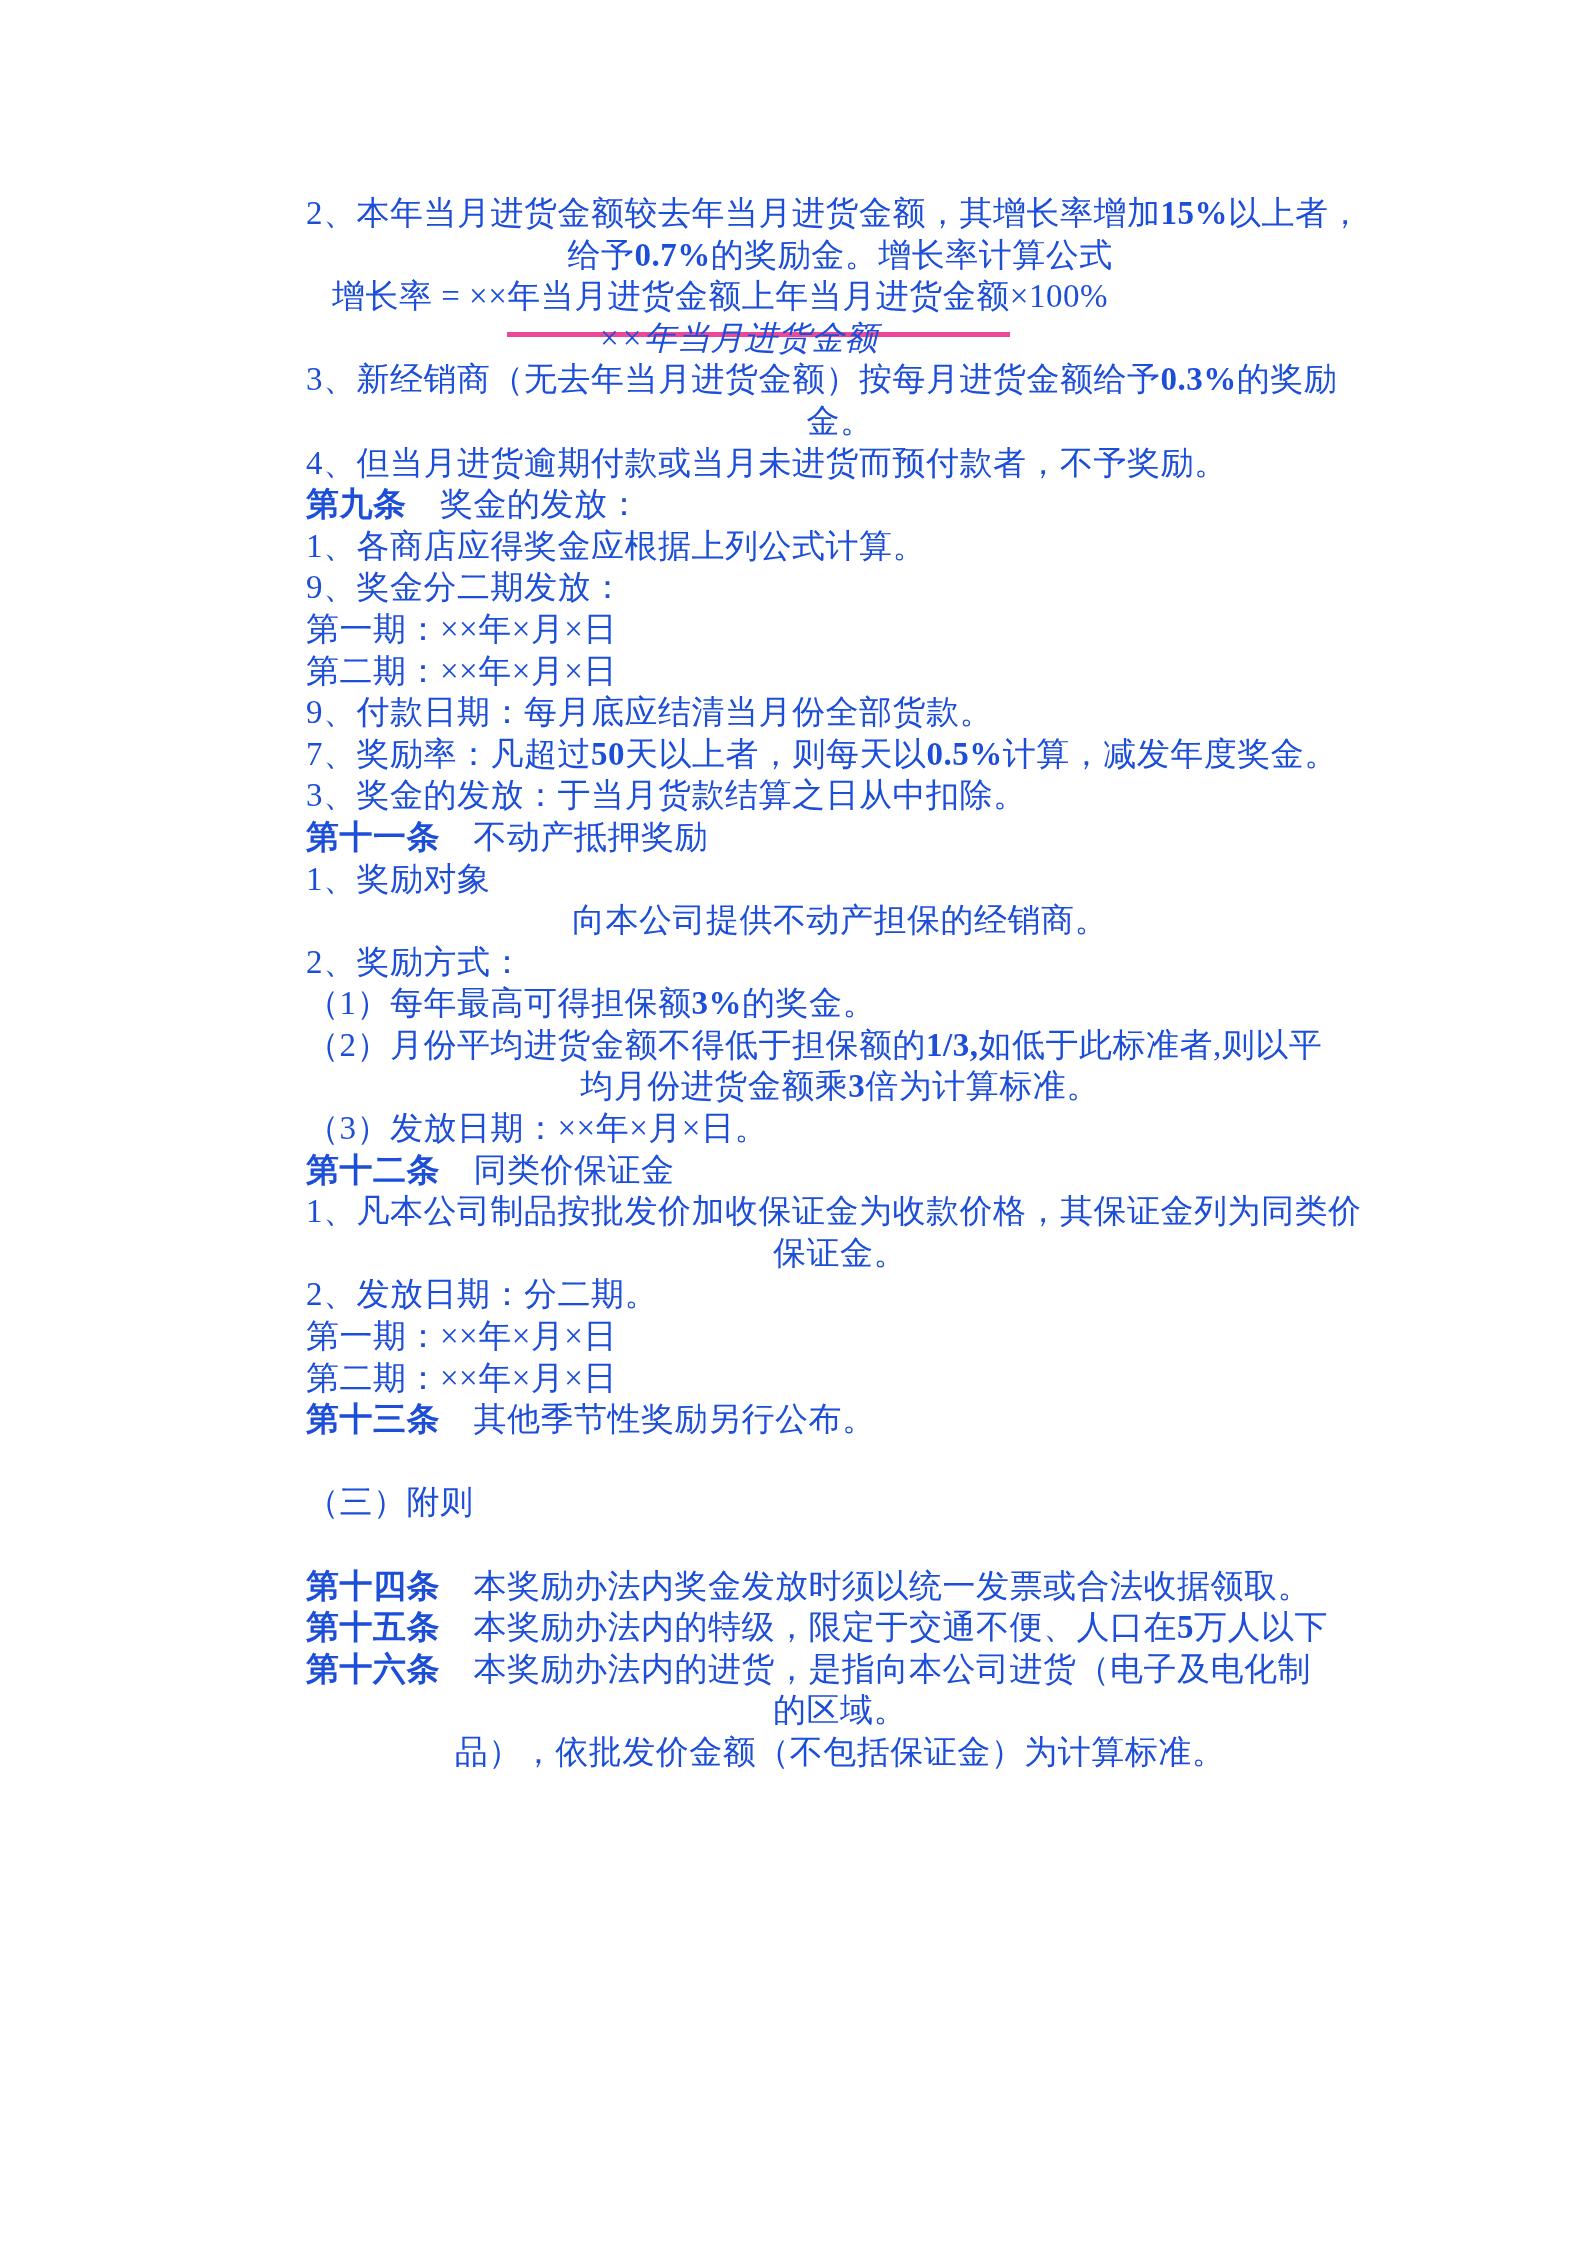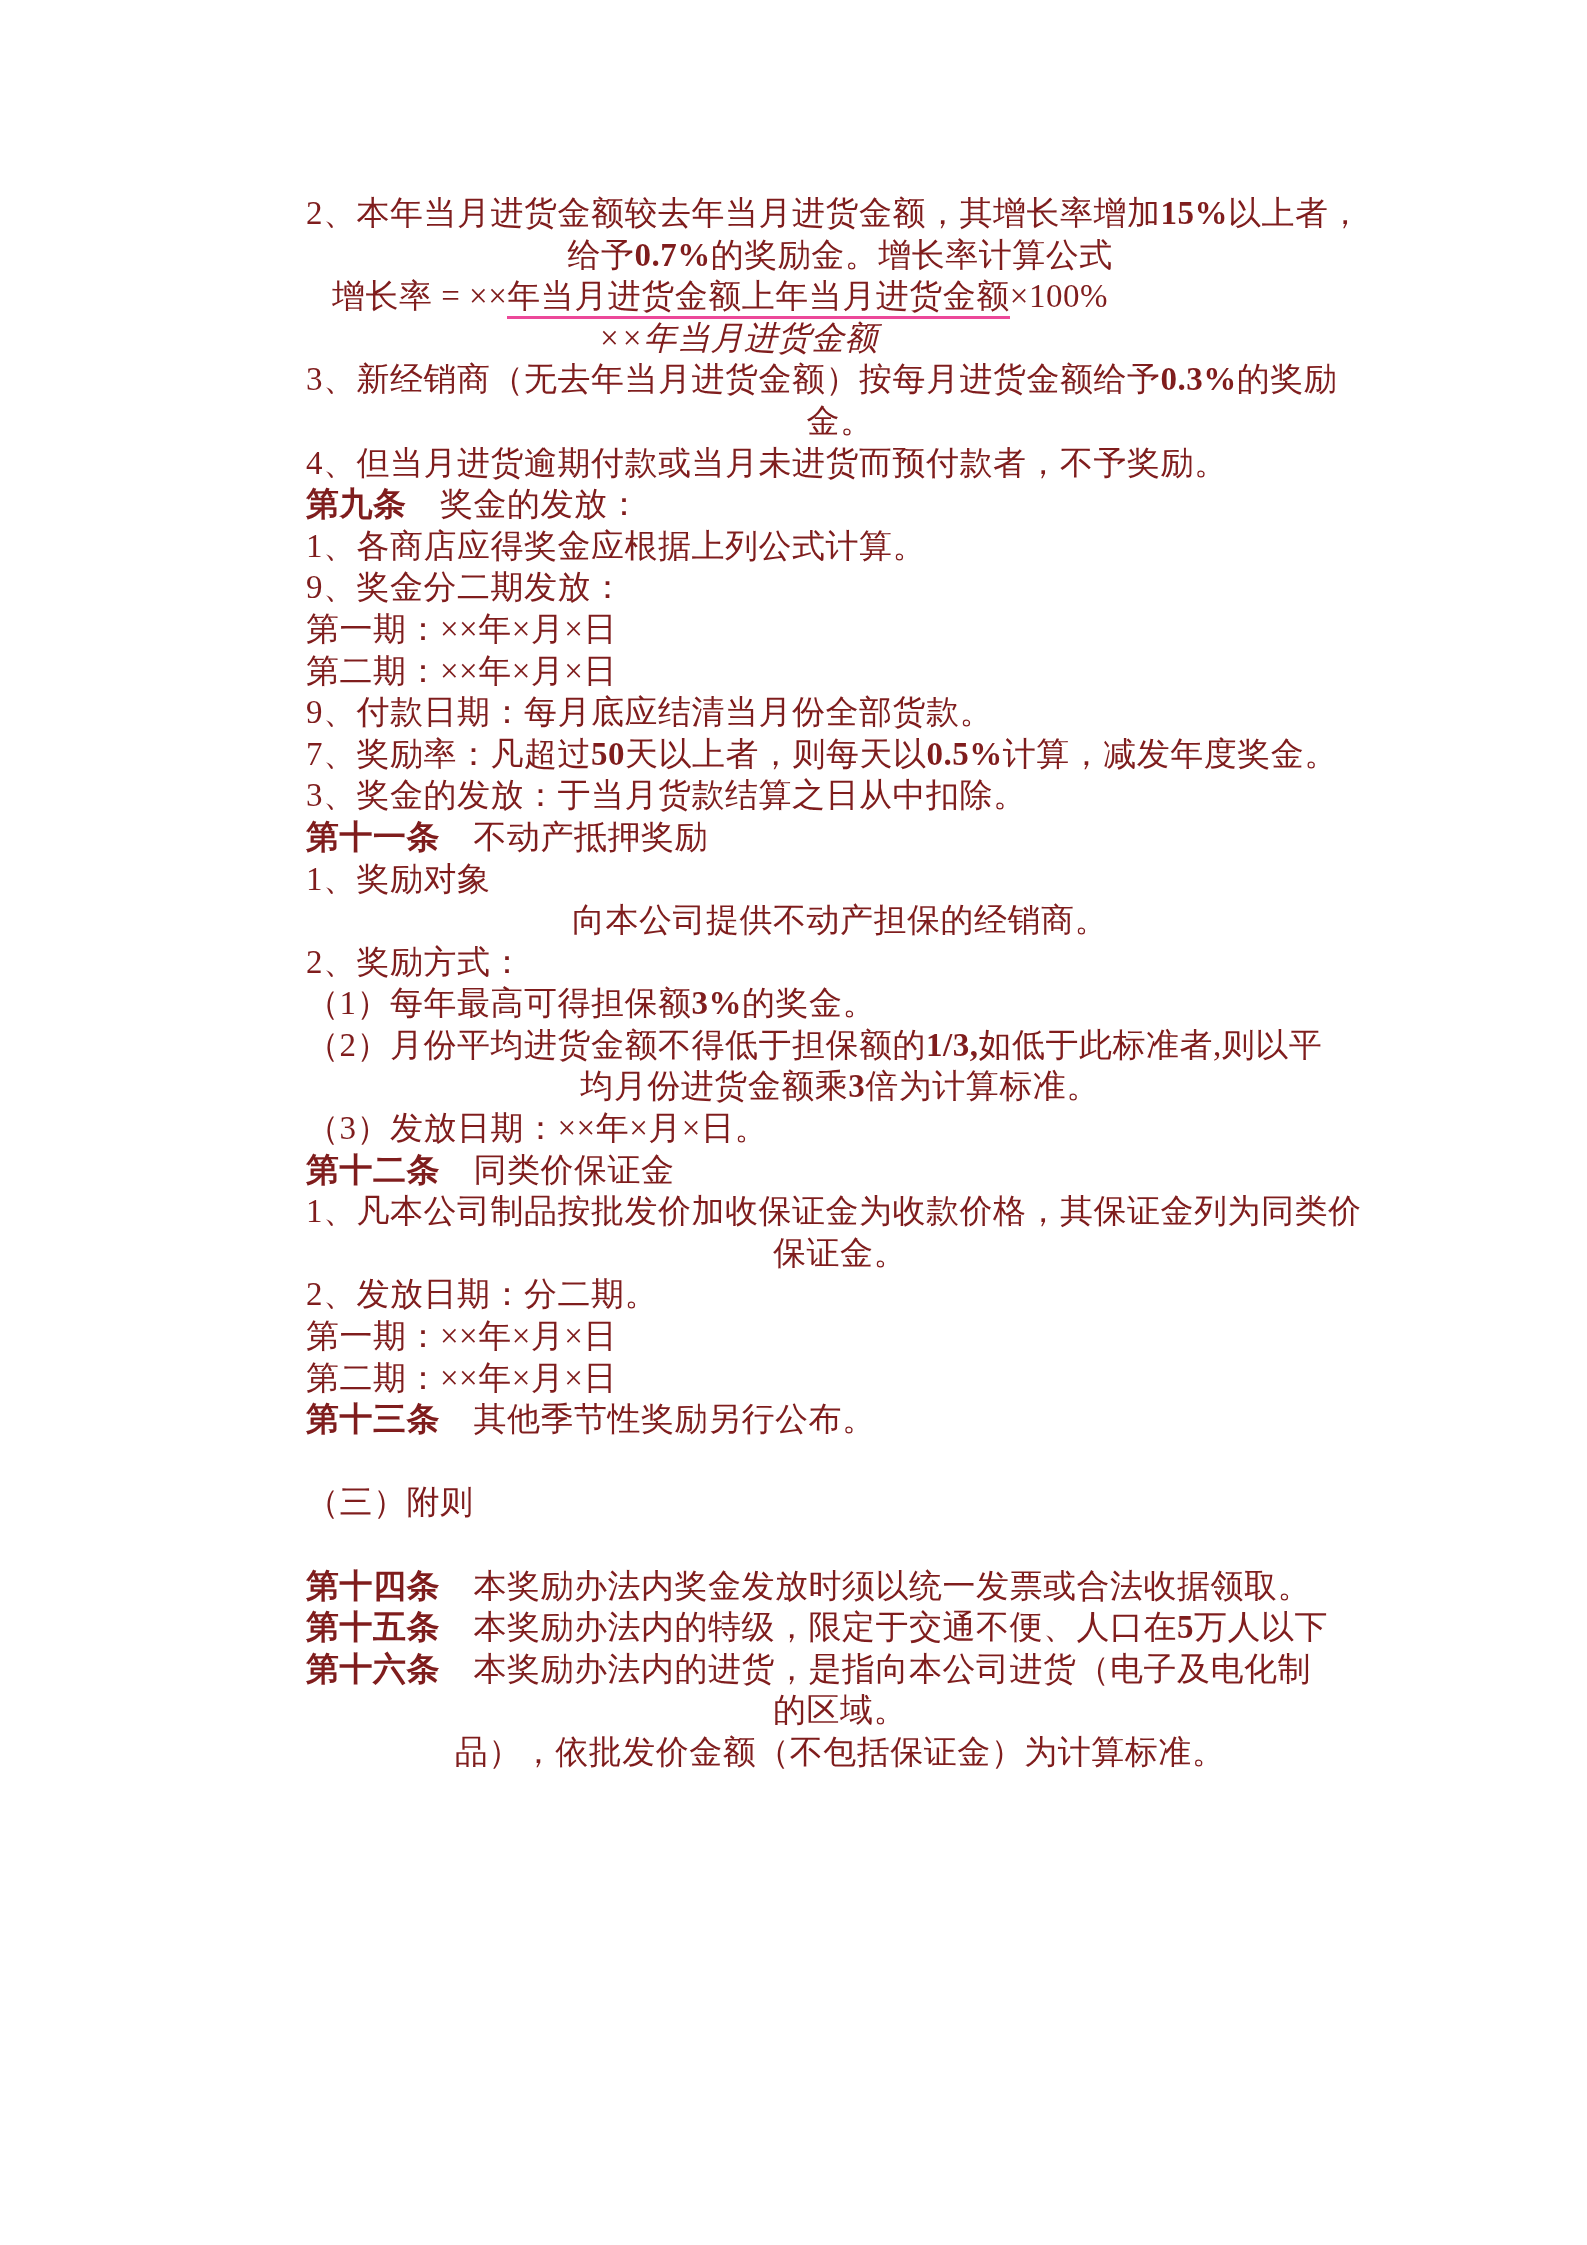--- a/index.html
+++ b/index.html
@@ -7,21 +7,21 @@
     padding: 0;
     background: #ffffff;
   }
   .page {
     position: relative;
     width: 1587px;
     height: 2245px;
     background: #ffffff;
     overflow: hidden;
     font-family: "Liberation Serif", "DejaVu Serif", serif;
-    color: #7f1d1d;
+    color: #1d4ed8;
   }
   .doc {
     position: absolute;
     left: 240px;
     top: 193px;
     width: 1200px;
   }
   .line {
     height: 41.6px;
     line-height: 41.6px;
@@ -29,22 +29,22 @@
     white-space: pre;
     letter-spacing: 0.5px;
   }
   .line.flush { padding-left: 0; text-align: center; }
   .line.first { padding-left: 66px; }
   .line.formula { padding-left: 92px; }
   .line.denominator { padding-left: 358px; font-style: italic; }
   .line.blank { }
   .b { font-weight: bold; }
   .u {
-    border-bottom: 3px solid #ec4899;
-    padding-bottom: 2px;
+    border-bottom: 5px solid #ec4899;
+    padding-bottom: 18px;
   }
 </style>
 </head>
 <body>
 
 <div class="page">
   <div class="doc">
       <div class="line first"><span class="">2、本年当月进货金额较去年当月进货金额，其增长率增加</span><span class="b ">15%</span><span class="">以上者，</span></div>
       <div class="line flush"><span class="">给予</span><span class="b ">0.7%</span><span class="">的奖励金。增长率计算公式</span></div>
       <div class="line formula"><span class="">增长率 = ××</span><span class="u">年当月进货金额上年当月进货金额</span><span class="">×100%</span></div>

